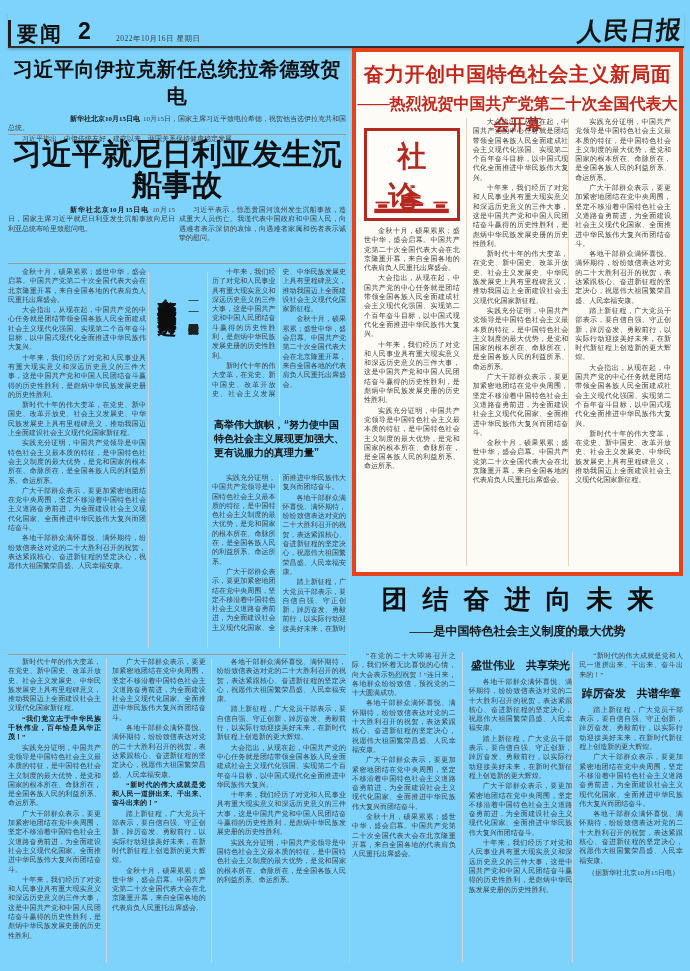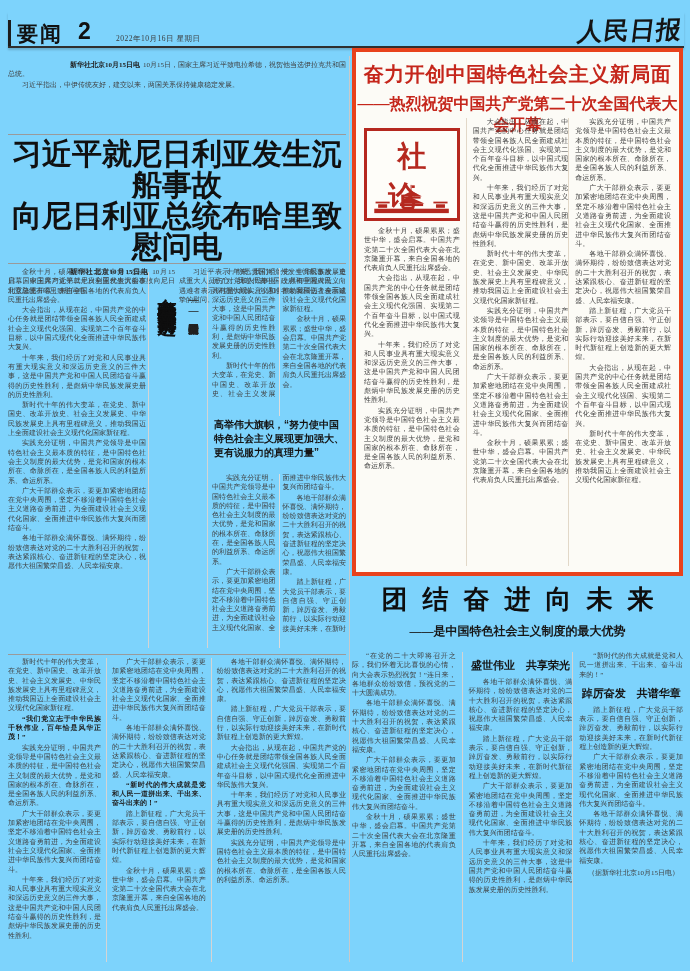--- a/index.html
+++ b/index.html
@@ -87,32 +87,32 @@
     <div class="sec-bracket"></div>
     <div class="sec-name">要闻</div>
     <div class="page-num">2</div>
     <div class="mh-date">2022年10月16日 星期日</div>
     <div class="paper-logo">人民日报</div>
   </div>
 
   <div class="center-rule"></div>
 
   <div class="article-a">
+    <div class="a-headline">习近平向伊拉克新任总统拉希德致贺电</div>
     <div class="a-body">
       <div class="col">
         <p class="bt"><span class="lead">新华社北京10月15日电</span><span>10月15日，国家主席习近平致电拉希德，祝贺他当选伊拉克共和国总统。</span></p>
         <p class="bt">习近平指出，中伊传统友好，建交以来，两国关系保持健康稳定发展。</p>
       </div>
     </div>
   </div>
   <div class="hrule" style="top:134px"></div>
 
   <div class="article-b">
     <div class="b-headline">习近平就尼日利亚发生沉船事故</div>
-    <div class="b-headline">向尼日利亚总统布哈里致慰问电</div>
     <div class="b-body">
       <div class="col">
         <p class="bt"><span class="lead">新华社北京10月15日电</span><span>10月15日，国家主席习近平就尼日利亚发生沉船事故向尼日利亚总统布哈里致慰问电。</span></p>
       </div>
       <div class="col">
         <p class="bt">习近平表示，惊悉贵国河流州发生沉船事故，造成重大人员伤亡。我谨代表中国政府和中国人民，向遇难者表示深切的哀悼，向遇难者家属和伤者表示诚挚的慰问。</p>
       </div>
     </div>
   </div>
   <div class="hrule" style="top:263px"></div>

